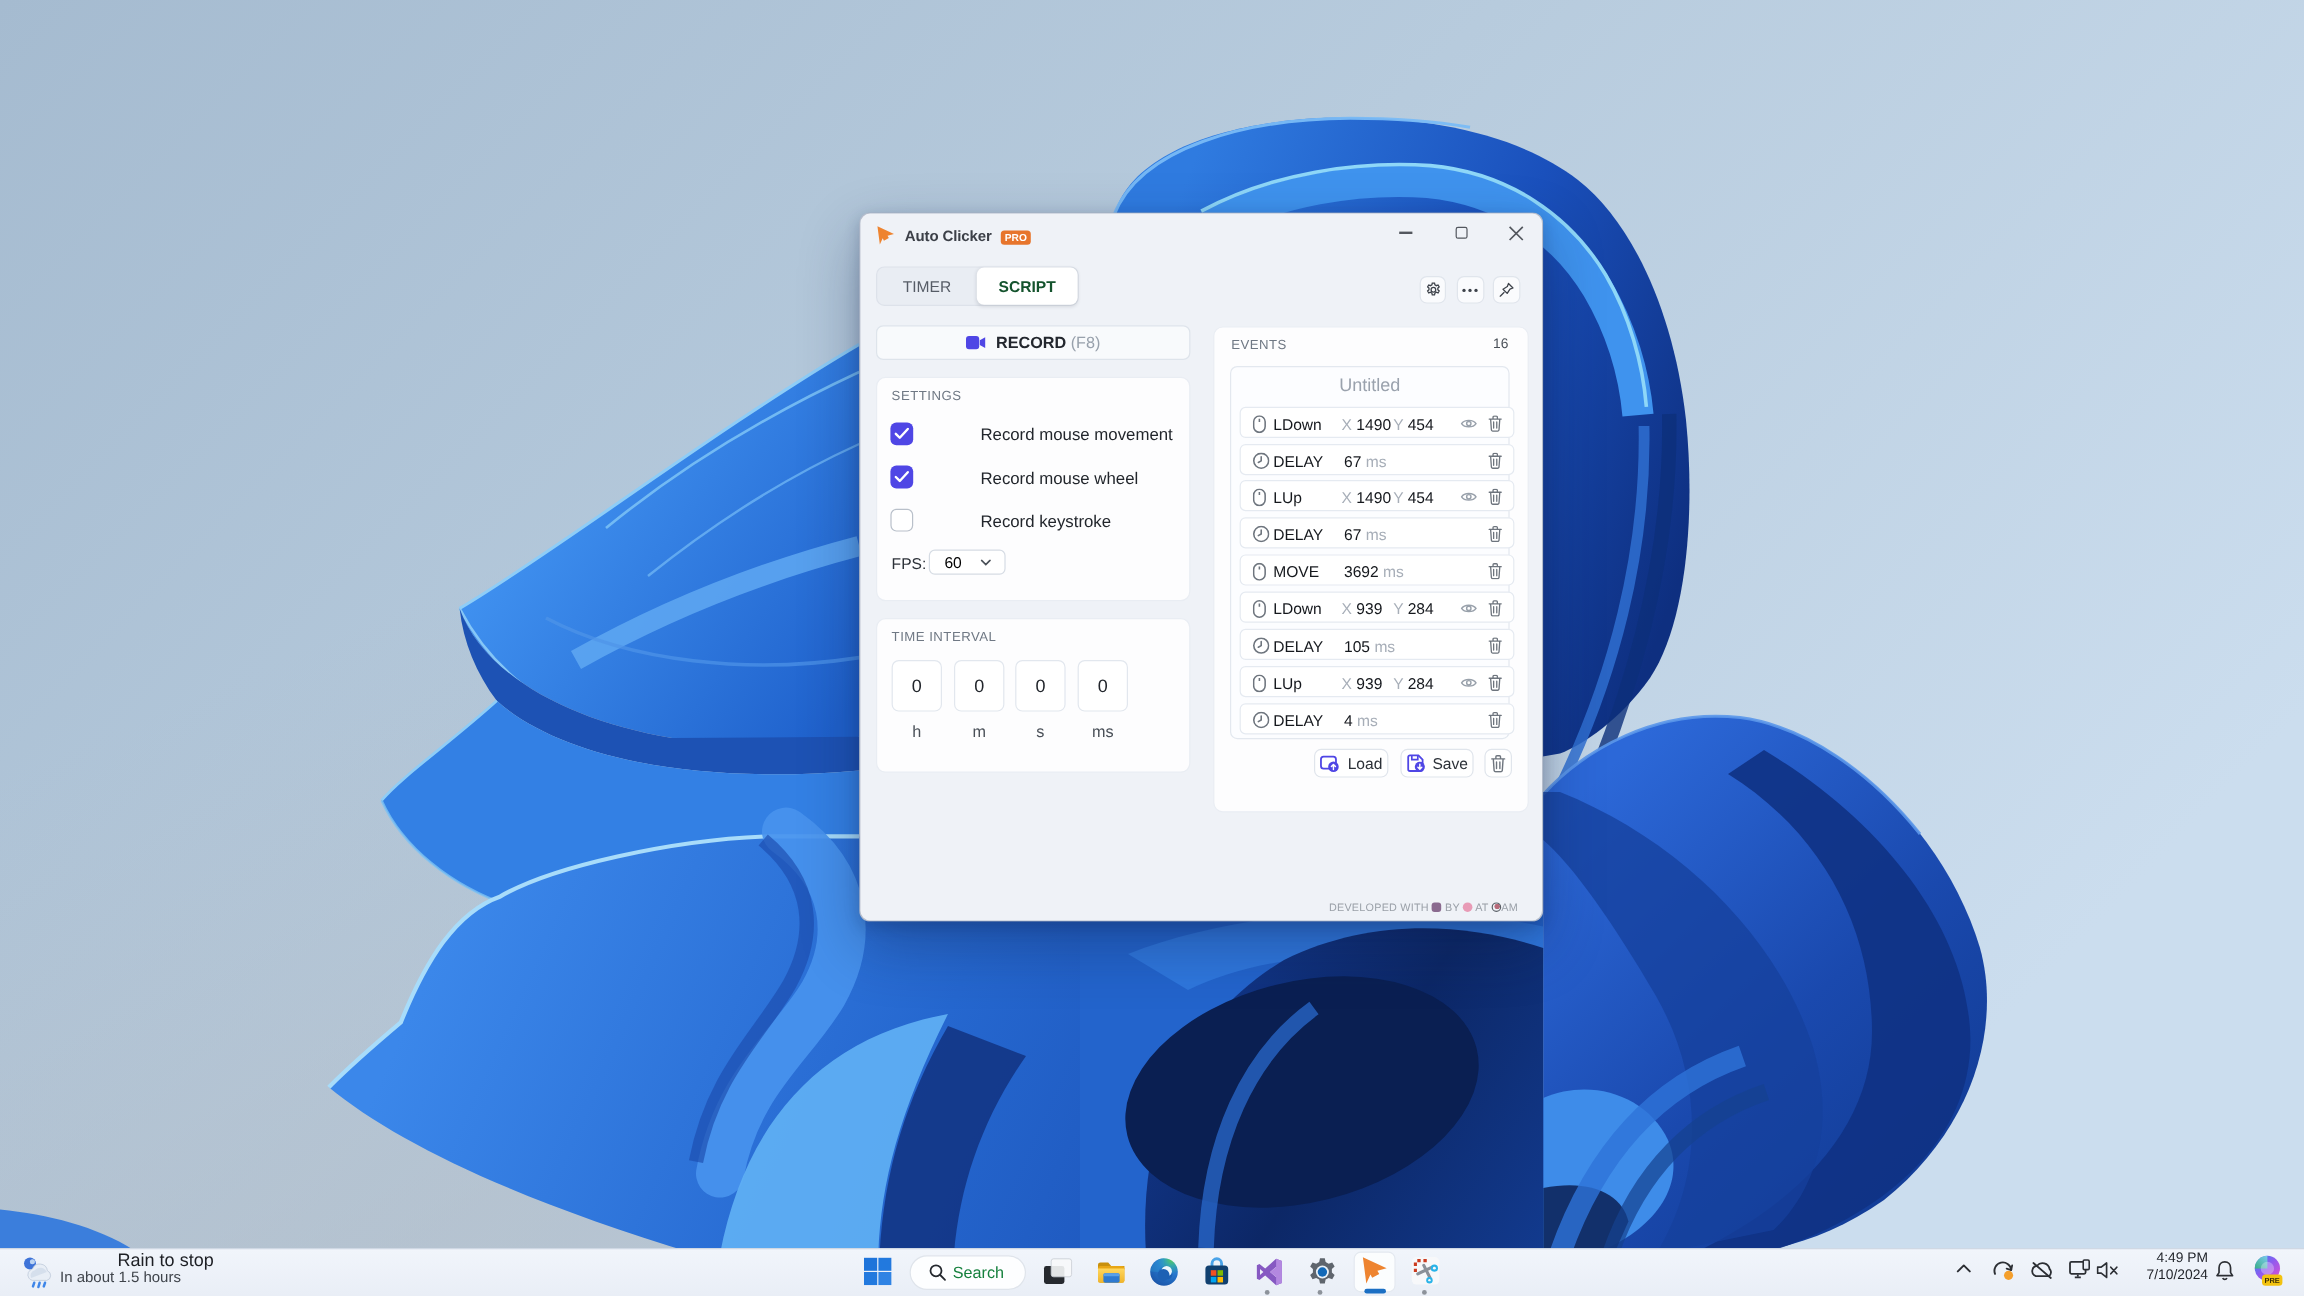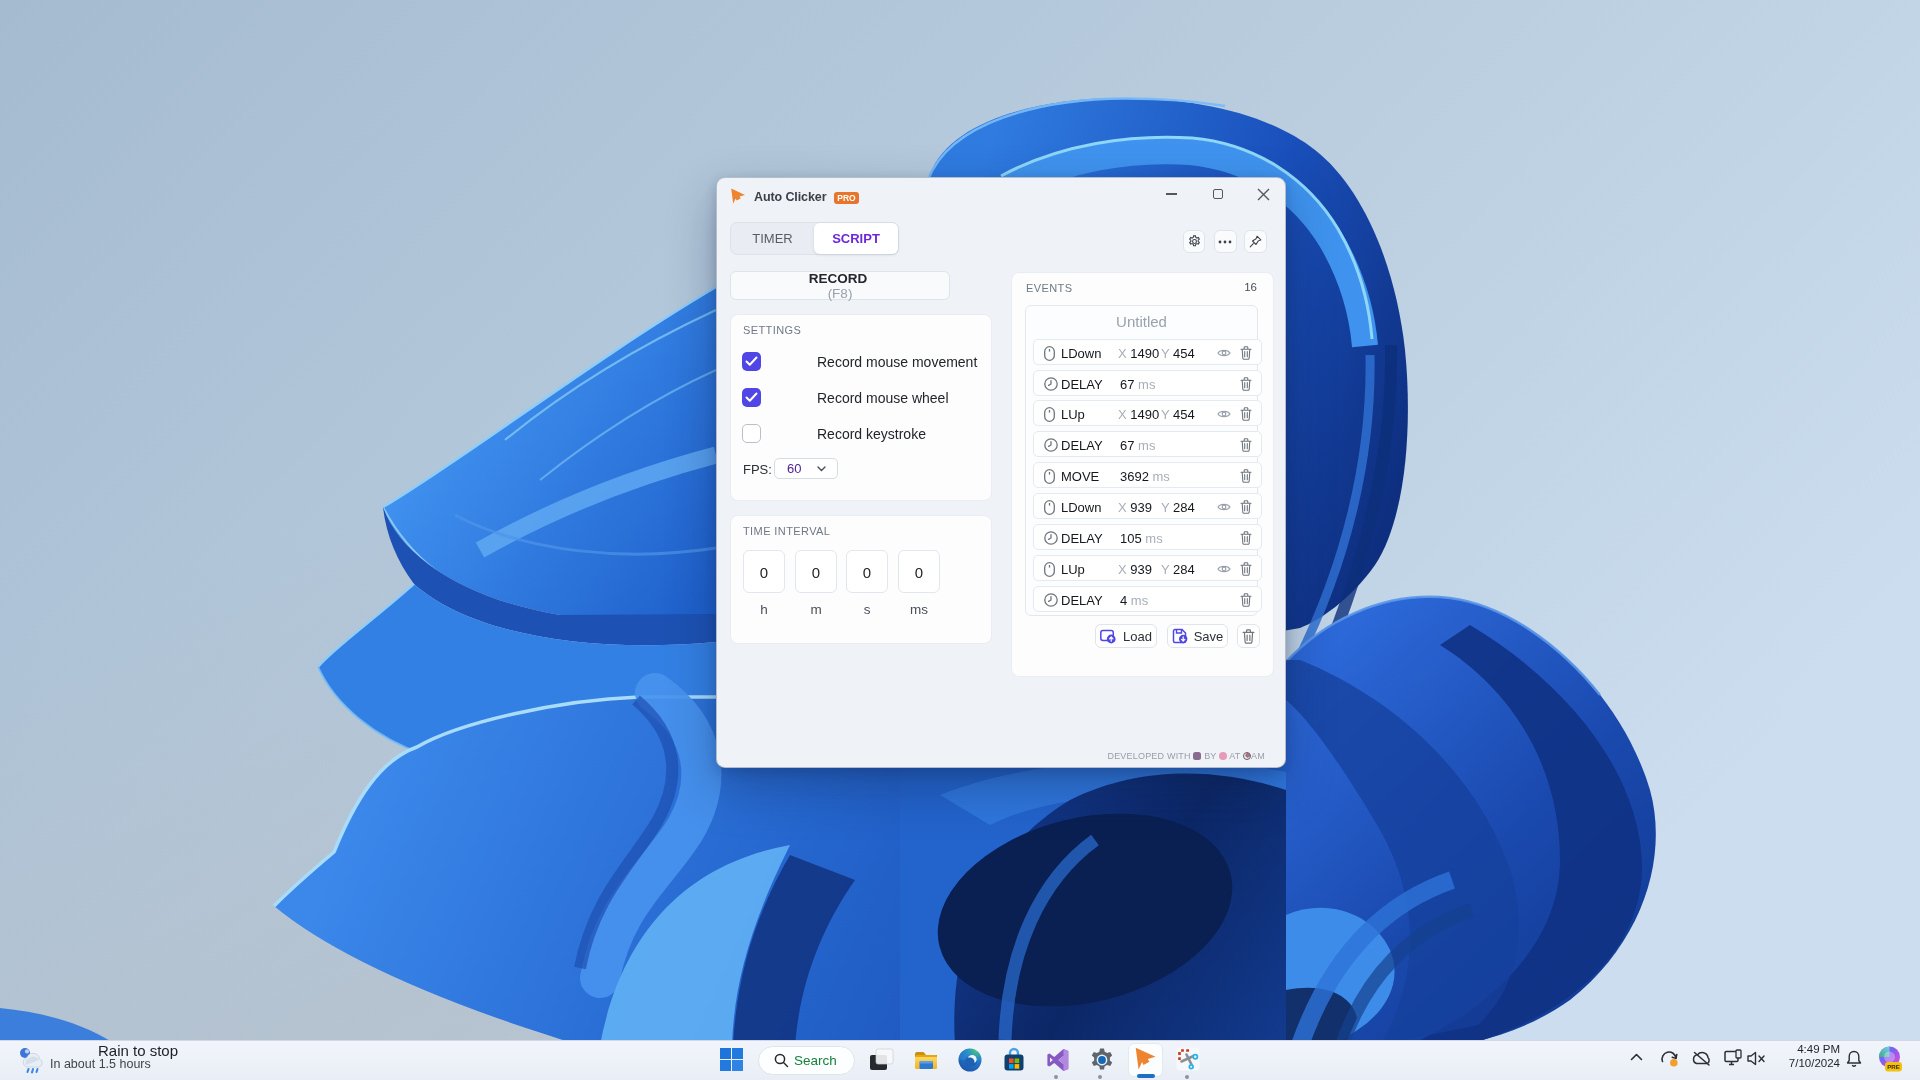--- a/index.html
+++ b/index.html
@@ -131,21 +131,21 @@
   <div class="abs" style="left:117px;top:13.5px;width:25px;height:12px;background:#e7752c;border-radius:3px;color:#fff;font-size:8.5px;font-weight:bold;text-align:center;line-height:12px;">PRO</div>
   <div class="abs" style="left:449px;top:15px;width:11px;height:1.6px;background:#53575e;"></div>
   <div class="abs" style="left:496px;top:11px;width:10px;height:10px;border:1.4px solid #53575e;border-radius:2px;"></div>
   <svg class="abs" style="left:540px;top:10px" width="13" height="13" viewBox="0 0 13 13">
     <path d="M1,1 L12,12 M12,1 L1,12" stroke="#53575e" stroke-width="1.4"></path>
   </svg>
 
   <div class="abs" style="left:13px;top:44px;width:169px;height:33px;background:#e9edf3;border:1px solid #dde2ea;border-radius:7px;"></div>
   <div class="abs" style="left:13px;top:44px;width:85px;height:33px;font-size:13px;color:#565c66;text-align:center;line-height:33px;">TIMER</div>
   <div class="abs" style="left:97px;top:45px;width:84px;height:31px;background:#fff;border-radius:6px;box-shadow:0 1px 3px rgba(30,40,60,0.12);"></div>
-  <div class="abs" style="left:97px;top:45px;width:84px;height:42px;font-size:13px;font-weight:bold;color:#6d28d9;text-align:center;line-height:31px;">SCRIPT</div>
+  <div class="abs" style="left:97px;top:45px;width:84px;height:42px;font-size:13px;font-weight:bold;color:#14532d;text-align:center;line-height:31px;">SCRIPT</div>
 
   <div class="btn" style="left:466px;top:52px;width:22px;height:23px;background:#fafbfd;">
       <svg width="15" height="15" viewBox="0 0 24 24" fill="none" stroke="#3e434b" stroke-width="1.7">
         <path d="M10.5 3 h3 l.5 2.4 1.9 1.1 2.3-.9 1.5 2.6-1.8 1.6v2.2l1.8 1.6-1.5 2.6-2.3-.9-1.9 1.1-.5 2.4h-3l-.5-2.4-1.9-1.1-2.3.9-1.5-2.6 1.8-1.6v-2.2L4.3 8.2l1.5-2.6 2.3.9 1.9-1.1z"></path>
         <circle cx="12" cy="12" r="3.1"></circle>
       </svg>
     </div>
   <div class="btn" style="left:496.5px;top:52px;width:23px;height:23px;background:#fafbfd;">
     <svg width="14" height="4" viewBox="0 0 14 4">
         <circle cx="2" cy="2" r="1.4" fill="#3e434b"></circle>
@@ -153,21 +153,21 @@
         <circle cx="12" cy="2" r="1.4" fill="#3e434b"></circle>
       </svg>
   </div>
   <div class="btn" style="left:527px;top:52px;width:23px;height:23px;background:#fafbfd;">
       <svg width="15" height="15" viewBox="0 0 24 24" fill="none" stroke="#3e434b" stroke-width="1.7" stroke-linejoin="round">
         <path d="M14.5 3.5 L20.5 9.5 L16.5 11 L12.8 16.8 L7.2 11.2 L13 7.5 Z"></path>
         <path d="M8.5 15.5 L3.5 20.5" stroke-linecap="round"></path>
       </svg>
     </div>
 
-  <div class="btn" style="left:13px;top:93px;width:220px;height:29px;background:#f8fafc;border-color:#dee4eb;flex-direction:column;">
+  <div class="btn" style="left:13px;top:93px;width:262px;height:29px;background:#f8fafc;border-color:#dee4eb;">
     <svg width="17" height="13" viewBox="0 0 17 13" style="margin-right:8px;">
       <rect x="0" y="1" width="11" height="11" rx="2.5" fill="#4f46e5"></rect>
       <path d="M11.5 4.5 L16 2 V11 L11.5 8.5z" fill="#4f46e5"></path>
     </svg>
     <span style="font-size:13.5px;font-weight:bold;color:#23272e;">RECORD&nbsp;</span>
     <span style="font-size:13.5px;color:#98a1ac;">(F8)</span>
   </div>
 
   <div class="card" style="left:13px;top:136px;width:262px;height:187px;"></div>
   <div class="lbl" style="left:26px;top:146px;">SETTINGS</div>
@@ -178,21 +178,21 @@
   <div class="cklbl" style="top:176px;">Record mouse movement</div>
   <div class="ckbox" style="top:210px;background:#4f46e5;"></div>
   <svg class="abs" style="left:28px;top:214px;" width="13" height="11" viewBox="0 0 13 11">
       <path d="M1.5 5.5 L4.8 8.8 L11.5 1.5" stroke="#fff" stroke-width="2" fill="none" stroke-linecap="round" stroke-linejoin="round"></path>
     </svg>
   <div class="cklbl" style="top:212px;">Record mouse wheel</div>
   <div class="ckbox" style="top:246px;background:#fff;border:1.5px solid #b9c0ca;"></div>
   <div class="cklbl" style="top:248px;">Record keystroke</div>
   <div class="abs" style="left:26px;top:284px;font-size:13px;color:#2c3138;">FPS:</div>
   <div class="abs" style="left:57px;top:280px;width:64px;height:21px;background:#fff;border:1px solid #d6dce4;border-radius:5px;"></div>
-  <div class="abs" style="left:70px;top:283px;font-size:13px;color:#4c1d95;">60</div>
+  <div class="abs" style="left:70px;top:283px;font-size:13px;color:#000000;">60</div>
   <svg class="abs" style="left:100px;top:288px;" width="9" height="6" viewBox="0 0 9 6">
       <path d="M1 1 L4.5 4.5 L8 1" stroke="#4a5058" stroke-width="1.4" fill="none" stroke-linecap="round"></path>
     </svg>
 
   <div class="card" style="left:13px;top:337px;width:262px;height:129px;"></div>
   <div class="lbl" style="left:26px;top:347px;">TIME INTERVAL</div>
   <div class="tibox" style="left:26px;">0</div>
   <div class="tibox" style="left:78px;">0</div>
   <div class="tibox" style="left:129px;">0</div>
   <div class="tibox" style="left:181px;">0</div>

